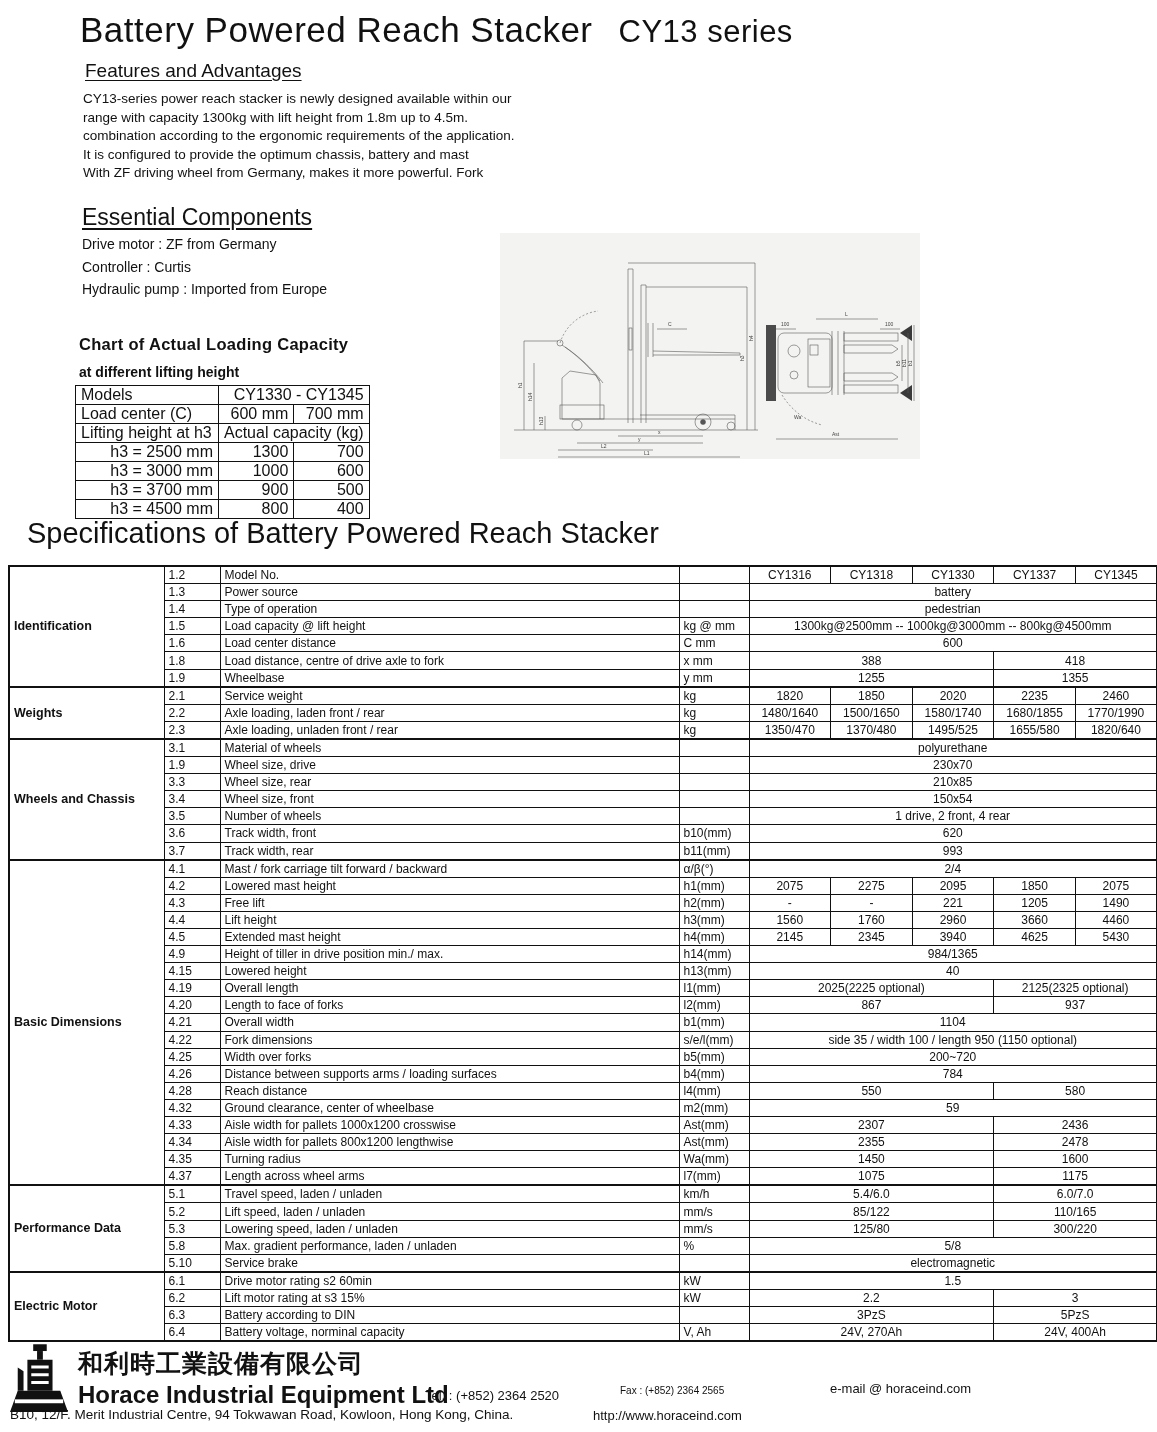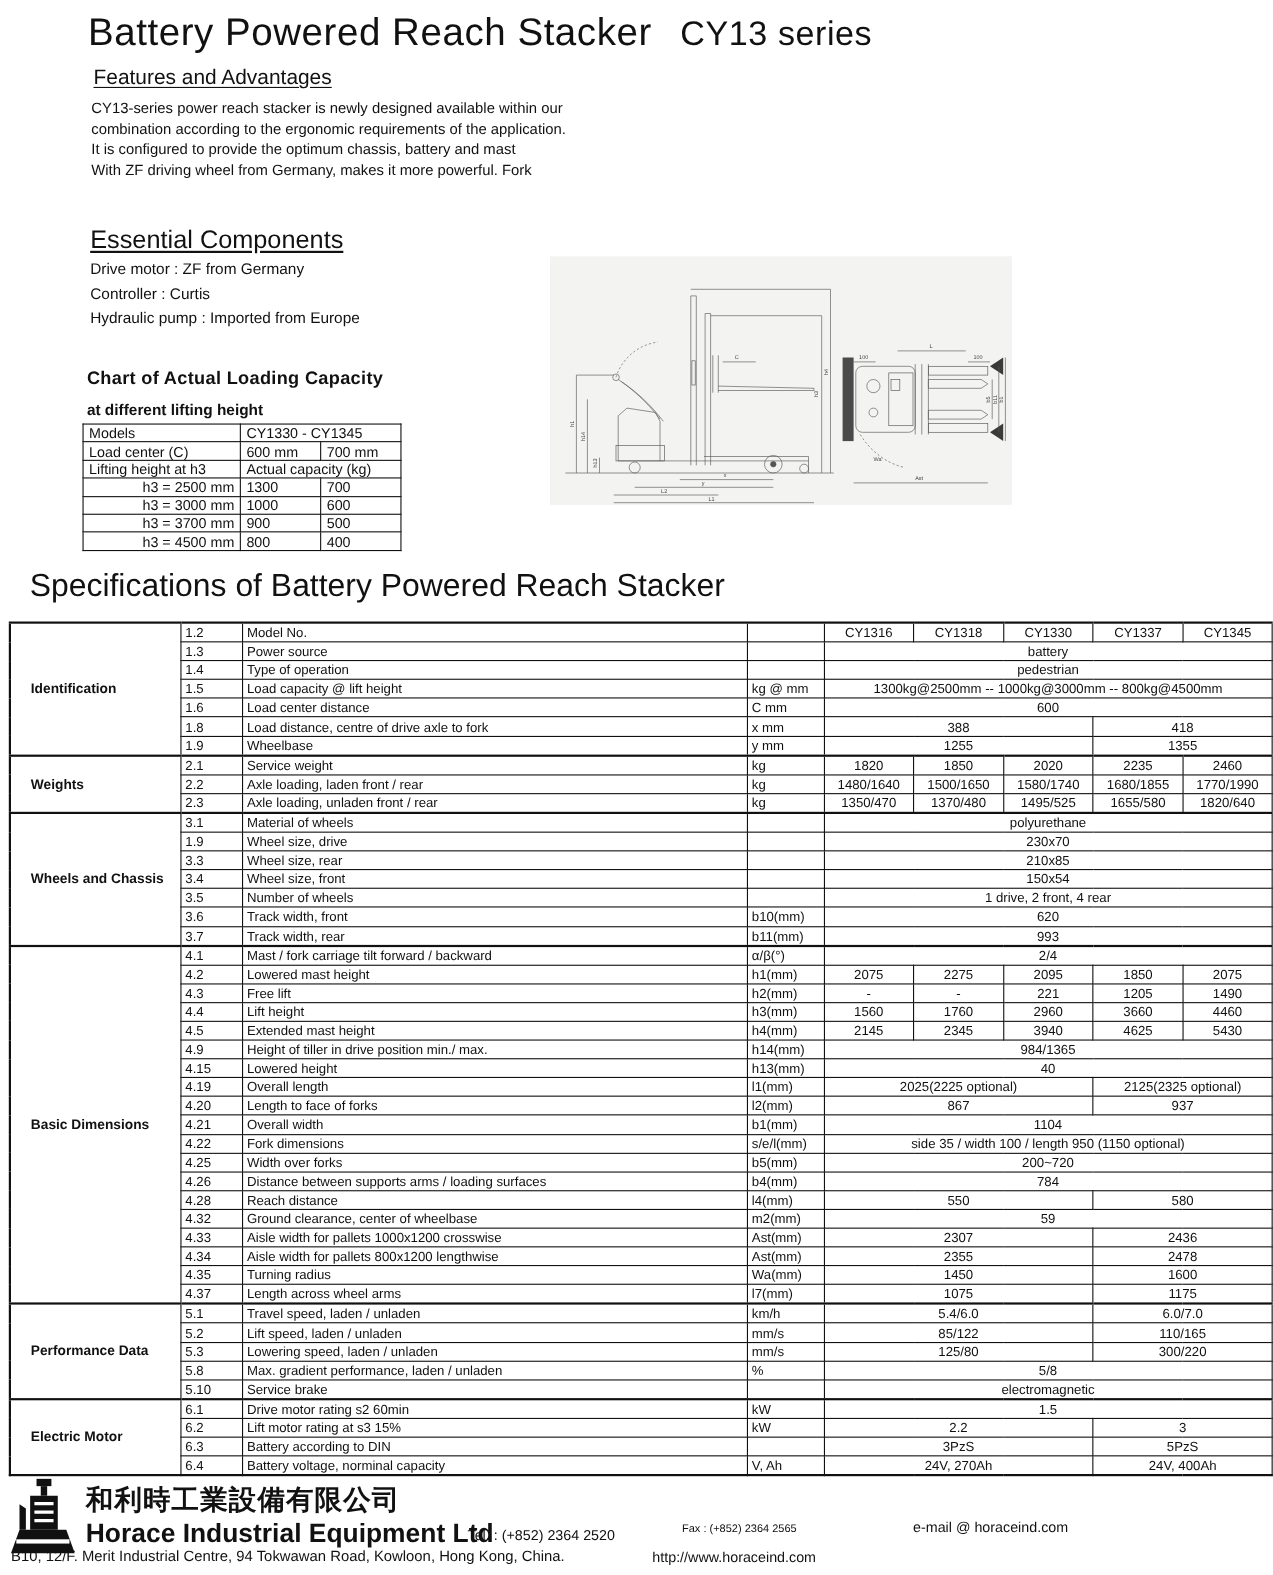--- a/index.html
+++ b/index.html
@@ -13,33 +13,33 @@
   .series{font-size:31px;margin-left:26px;font-weight:500;}
   .sec-head{font-size:19px;text-decoration:underline;text-underline-offset:3px;font-weight:500;}
   .features-head{left:85px;top:60px;}
   .features-body{left:83px;top:90px;font-size:13.5px;line-height:18.5px;width:500px;}
   .comp-head{left:82px;top:204px;font-size:23px;}
   .comp-body{left:82px;top:233px;font-size:14px;line-height:22.5px;}
   .chart-head{left:79px;top:335px;font-size:16.5px;font-weight:bold;letter-spacing:0.3px;}
   .chart-sub{left:79px;top:364px;font-size:14px;font-weight:bold;}
   
   .load{left:75px;top:385px;border-collapse:collapse;}
-  .load td{border:1px solid #111;font-size:13px;height:15.4px;padding:0 5px;white-space:nowrap;}
+  .load td{border:1px solid #111;font-size:16px;height:15.4px;padding:0 5px;white-space:nowrap;}
   .load td.lab{width:132px;text-align:left;}
   .load td.hh{width:132px;text-align:right;}
-  .load td.c{width:62px;text-align:left;}
+  .load td.c{width:62px;text-align:right;}
   
   .diagram{left:500px;top:233px;width:420px;height:226px;background:#f3f3f1;}
   .diagram text{fill:#444;stroke:none;font-size:5px;font-family:"Liberation Sans",sans-serif;}
   
   .spec-title{left:27px;top:517px;font-size:29px;font-weight:500;white-space:nowrap;}
   table.spec{left:8px;top:565px;border-collapse:collapse;table-layout:fixed;width:1148px;border:2px solid #111;}
   .spec td{border:1px solid #111;font-size:12px;padding:0 4px;height:16.1px;line-height:1;
            overflow:hidden;white-space:nowrap;vertical-align:middle;}
-  .spec td.group{font-weight:bold;font-size:12.5px;padding-left:18px;}
+  .spec td.group{font-weight:bold;font-size:12.5px;padding-left:4px;}
   .spec td.num{text-align:left;}
   .spec td.desc{text-align:left;}
   .spec td.unit{text-align:left;}
   .spec td.val{text-align:center;}
   .spec tr.sec-first td{border-top:2px solid #111;}
   
   .logo{left:10px;top:1344px;}
   .company-cn{left:78px;top:1347px;font-size:25px;font-weight:bold;letter-spacing:1px;}
   .company-en{left:78px;top:1381px;font-size:24px;font-weight:bold;}
   .f-tel{left:425px;top:1388px;font-size:13px;}
@@ -51,20 +51,21 @@
 </head>
 <body>
 
 <div class="abs main-title">
   <span>Battery Powered Reach Stacker</span><span class="series">CY13 series</span>
 </div>
 
 <div class="abs sec-head features-head">Features and Advantages</div>
 <div class="abs features-body">
   <div>CY13-series power reach stacker is newly designed available within our</div>
+  <div>range with capacity 1300kg with lift height from 1.8m up to 4.5m.</div>
   <div>combination according to the ergonomic requirements of the application.</div>
   <div>It is configured to provide the optimum chassis, battery and mast</div>
   <div>With ZF driving wheel from Germany, makes it more powerful. Fork</div>
 </div>
 
 <div class="abs sec-head comp-head">Essential Components</div>
 <div class="abs comp-body">
   <div>Drive motor :  ZF from Germany</div>
   <div>Controller :  Curtis</div>
   <div>Hydraulic pump :  Imported from Europe</div>

